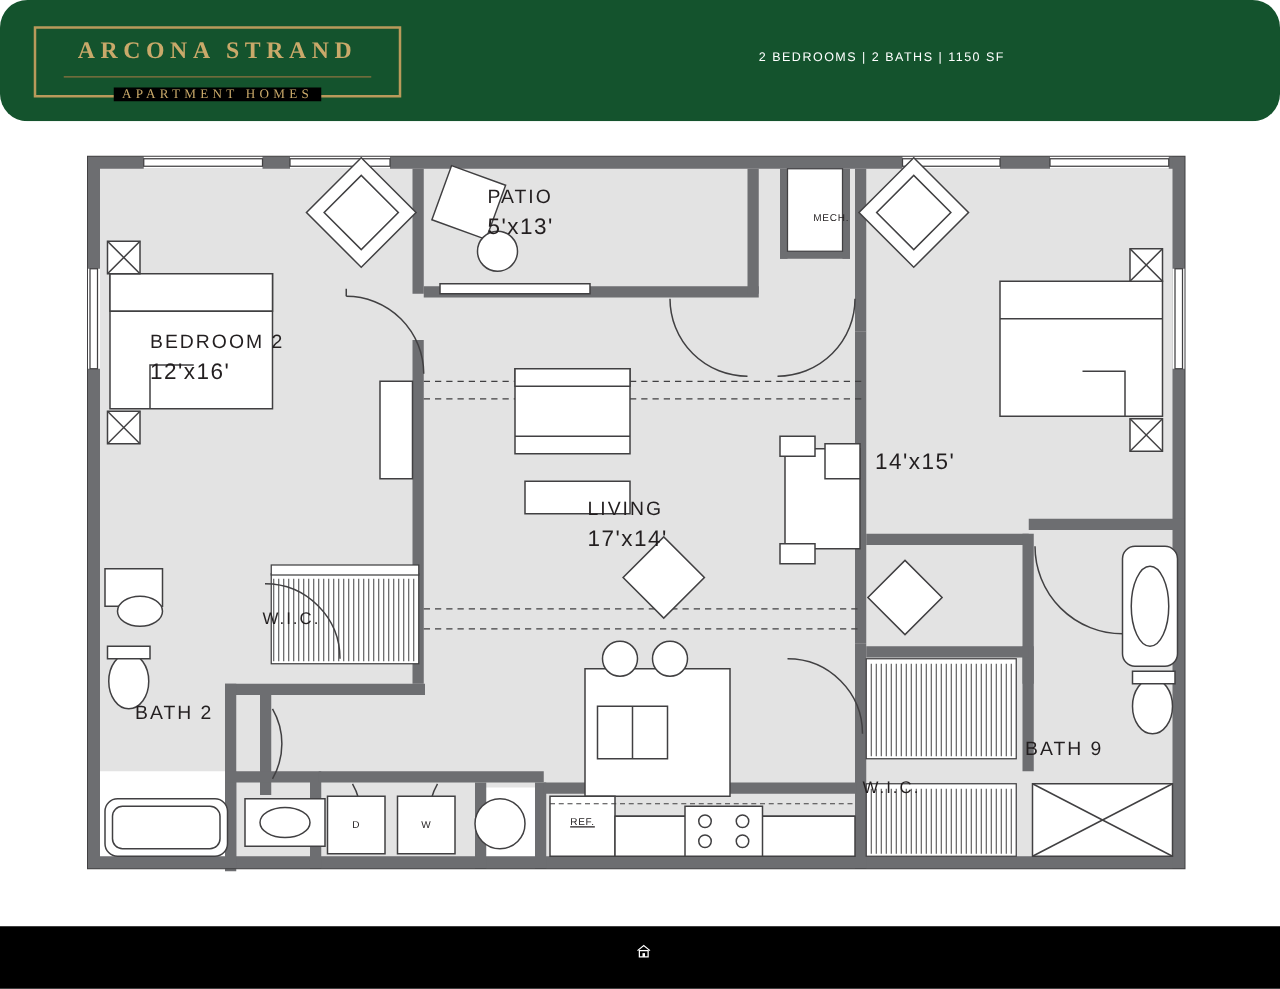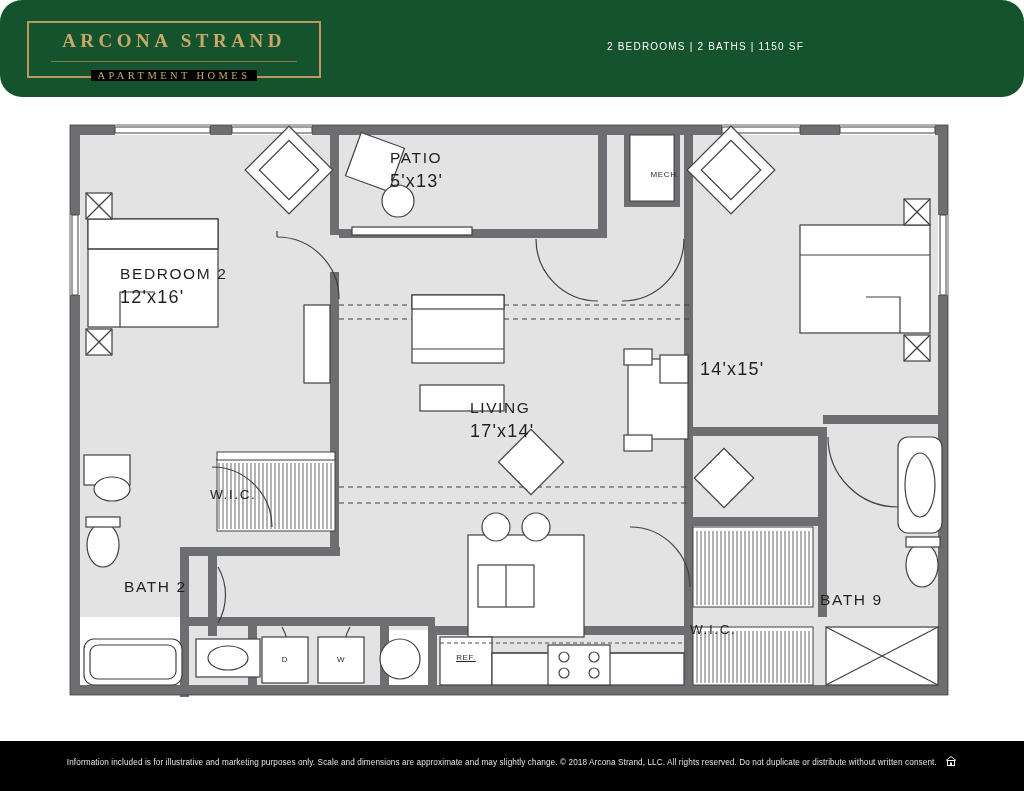--- a/index.html
+++ b/index.html
@@ -514,21 +514,21 @@
     <div class="room-label" style="left:700px; top:258px; width:190px;">
       <span class="dims">14'x15'</span>
     </div>
 
     <div class="room-label" style="left:470px; top:270px; width:176px;margin-top:32px;">
       <span class="name">LIVING</span>
       <span class="dims">17'x14'</span>
     </div>
 
 
-    <div class="room-label" style="left:124px; top:465px; width:120px;margin-top:16px;">
+    <div class="room-label" style="left:108px; top:465px; width:120px;">
       <span class="name">BATH 2</span>
     </div>
 
     <div class="room-label" style="left:820px; top:494px; width:120px;">
       <span class="name">BATH 9</span>
     </div>
 
     <div class="room-label" style="left:210px; top:390px; width:120px;">
       <span class="name" style="font-size:13.5px;">W.I.C.</span>
     </div>
@@ -538,21 +538,20 @@
     </div>
 
     <div class="small-label" style="left:630px; top:73px; width:44px;margin-left:13px;">MECH.</div>
     <div class="small-label" style="left:262px; top:558px; width:46px;">D</div>
     <div class="small-label" style="left:318px; top:558px; width:46px;">W</div>
     <div class="small-label" style="left:440px; top:556px; width:52px;text-decoration:underline;">REF.</div>
   </div>
 
   <div class="footer">
     <div class="footer-text">
-      <span>Information included is for illustrative and marketing purposes only. Scale and dimensions are approximate and may slightly change. © 2018 Arcona Strand, LLC. All rights reserved. Do not duplicate or distribute without written consent.</span>
       <span class="eho-icon">
         <svg width="12" height="12" viewBox="0 0 24 24" aria-hidden="true">
           <path d="M2 11 L12 3 L22 11" fill="none" stroke="#ffffff" stroke-width="2"></path>
           <rect x="5" y="11" width="14" height="10" fill="none" stroke="#ffffff" stroke-width="2"></rect>
           <rect x="10" y="15" width="4" height="6" fill="#ffffff"></rect>
         </svg>
       </span>
     </div>
   </div>
 

